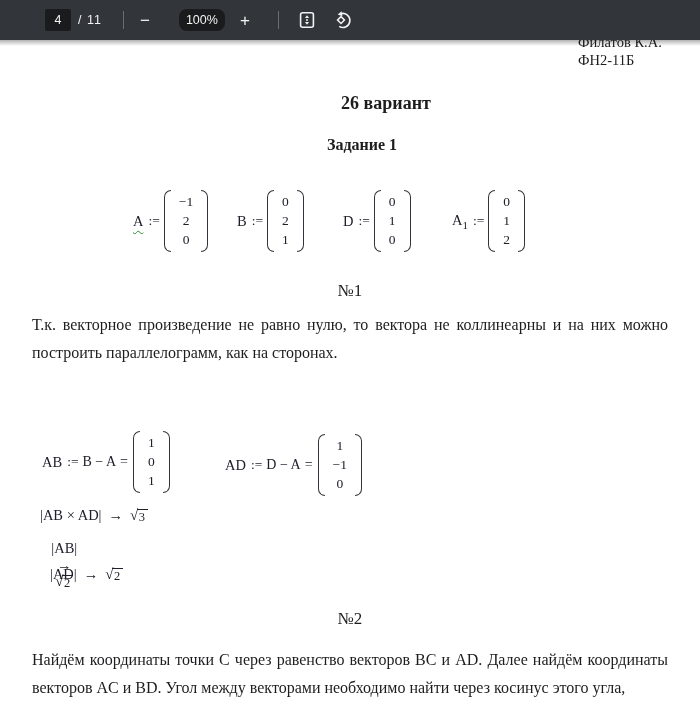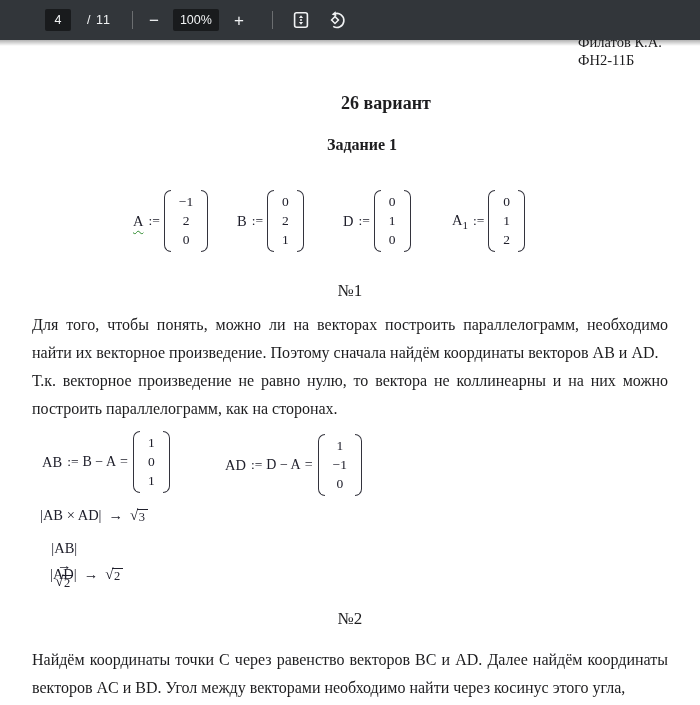--- a/index.html
+++ b/index.html
@@ -27,35 +27,35 @@
     position: absolute; top: 40px; left: 0; right: 0; height: 6px;
     background: linear-gradient(to bottom, rgba(0,0,0,0.30), rgba(0,0,0,0));
     z-index: 9; pointer-events: none;
   }
   .page-input {
     width: 26px; height: 22px;
     background: #191b1d; border: none; border-radius: 2px;
     color: #f1f3f4; text-align: center;
     font-size: 12.5px; font-family: inherit; padding: 0;
   }
-  .page-total { color: #f1f3f4; font-size: 12.5px; margin-left: 16px; letter-spacing: 1px; }
+  .page-total { color: #f1f3f4; font-size: 12.5px; margin-left: 7px; letter-spacing: 1px; }
   .sep { width: 1px; height: 18px; background: rgba(255,255,255,0.28); margin-left: 21px; flex: none; }
   .tb-btn {
     background: none; border: none; padding: 0;
     width: 24px; height: 24px;
     display: flex; align-items: center; justify-content: center;
     cursor: pointer; color: #f1f3f4;
   }
   .tb-btn svg { display: block; }
   .glyph-btn { font-size: 17px; font-family: inherit; line-height: 1; }
   #zoom-out { margin-left: 9px; }
   .zoom-box {
-    background: #191b1d; border-radius: 2px;
+    background: #191b1d; border-radius: 8px;
     color: #f1f3f4; font-size: 12.5px;
-    padding: 4px 7px; margin-left: 7px;
+    padding: 4px 7px; margin-left: 22px;
   }
   #zoom-in { margin-left: 8px; }
   #fit-btn { margin-left: 16px; }
   #rotate-btn { margin-left: 12px; }
 
   
   .author-block {
     position: absolute; left: 578px; top: 33px;
     font-size: 14.5px; line-height: 18px;
     z-index: 1; white-space: nowrap;
@@ -240,21 +240,20 @@
       <span>1</span>
       <span>2</span>
     </span>
     <span class="paren r"></span>
   </span>
 </div>
 
 <div class="section-label" id="section-1">№1</div>
 
 <div class="para-block" id="paras-1">
-  <p>Для того, чтобы понять, можно ли на векторах построить параллелограмм, необходимо найти их векторное произведение. Поэтому сначала найдём координаты векторов AB и AD.</p>
   <p>Т.к. векторное произведение не равно нулю, то вектора не коллинеарны и на них можно построить параллелограмм, как на сторонах.</p>
 </div>
 
 <div class="math-region" id="eq-ab">
   <span class="mname">AB</span>
   <span class="mop">:=</span>
   <span class="expr">B − A</span>
   <span class="eqeq">=</span>
   <span class="matrix">
     <span class="paren l"></span>

